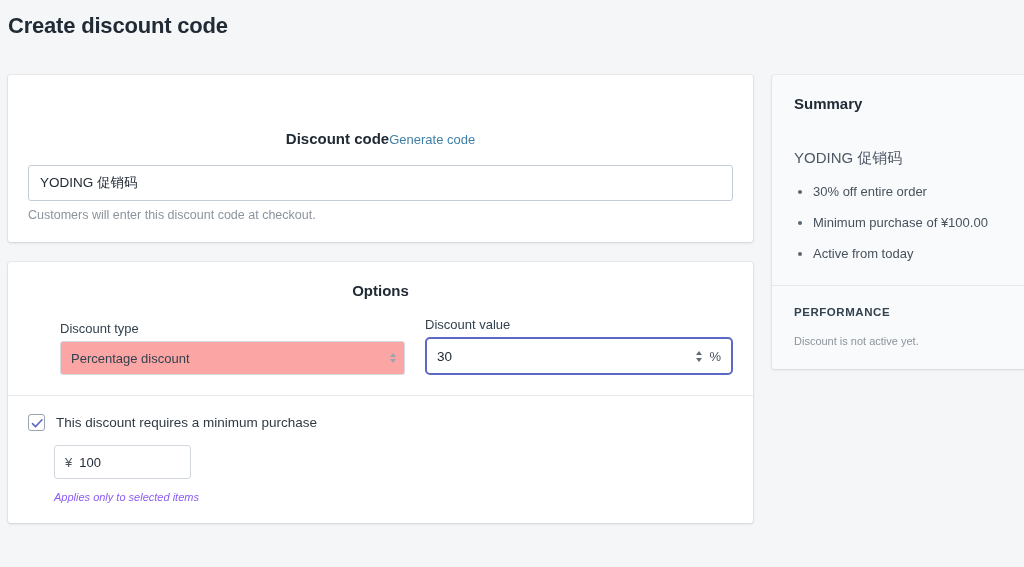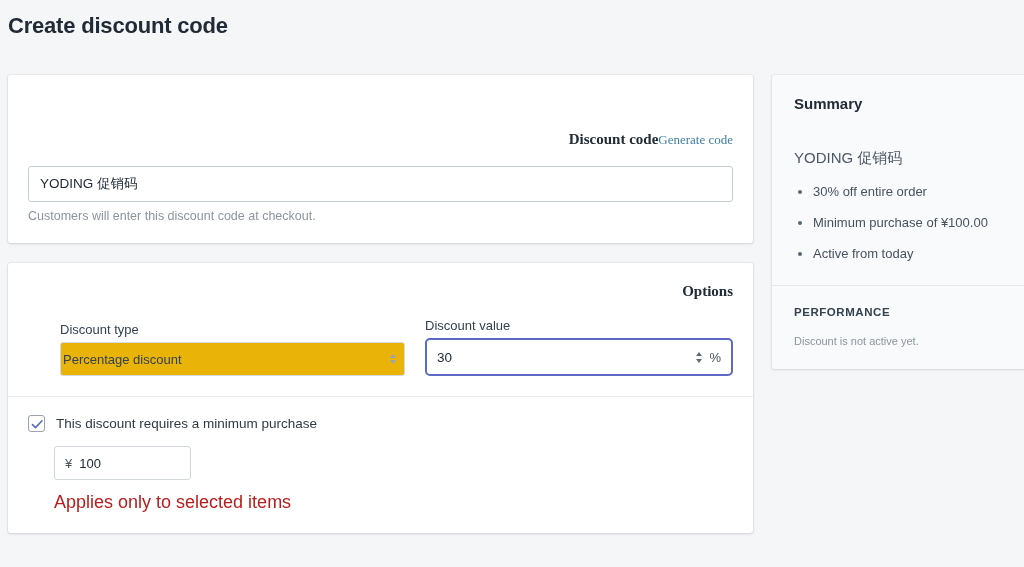--- a/index.html
+++ b/index.html
@@ -59,23 +59,22 @@
 
   .divider {
     height: 1px;
     background: #e6e9eb;
     width: 100%;
   }
 
   .section-head {
     display: flex;
     align-items: baseline;
-    justify-content: flex-end;
+    justify-content: center;
     margin-bottom: 18px;
-    font-family: Liberation Serif, serif;
   }
 
   .section-title {
     font-size: 15px;
     font-weight: 600;
     color: #212b36;
   }
 
   .link-action {
     font-size: 13px;
@@ -127,24 +126,24 @@
     position: relative;
     width: 100%;
     height: 34px;
   }
 
   .select-box {
     width: 100%;
     height: 34px;
     border: 1px solid #d4dae0;
     border-radius: 3px;
-    background: #eab308;
+    background: #fca5a5;
     font-size: 13px;
     color: #33424f;
-    padding: 0 30px 0 2px;
+    padding: 0 30px 0 10px;
     display: flex;
     align-items: center;
     cursor: pointer;
   }
 
   .select-arrows {
     position: absolute;
     right: 9px;
     top: 50%;
     transform: translateY(-50%);
@@ -259,22 +258,23 @@
     border: none;
     outline: none;
     background: transparent;
     font-family: "Liberation Sans", sans-serif;
     font-size: 13px;
     color: #212b36;
   }
 
   .sub-help {
     margin-top: 12px;
-    font-size: 18px;
-    color: #b91c1c;
+    font-size: 11px;
+    color: #8b5cf6;
+    font-style: italic;
   }
 
   
   .sidebar {
     position: absolute;
     left: 772px;
     top: 75px;
     width: 268px;
     background: #f9fafb;
     border-radius: 3px;

